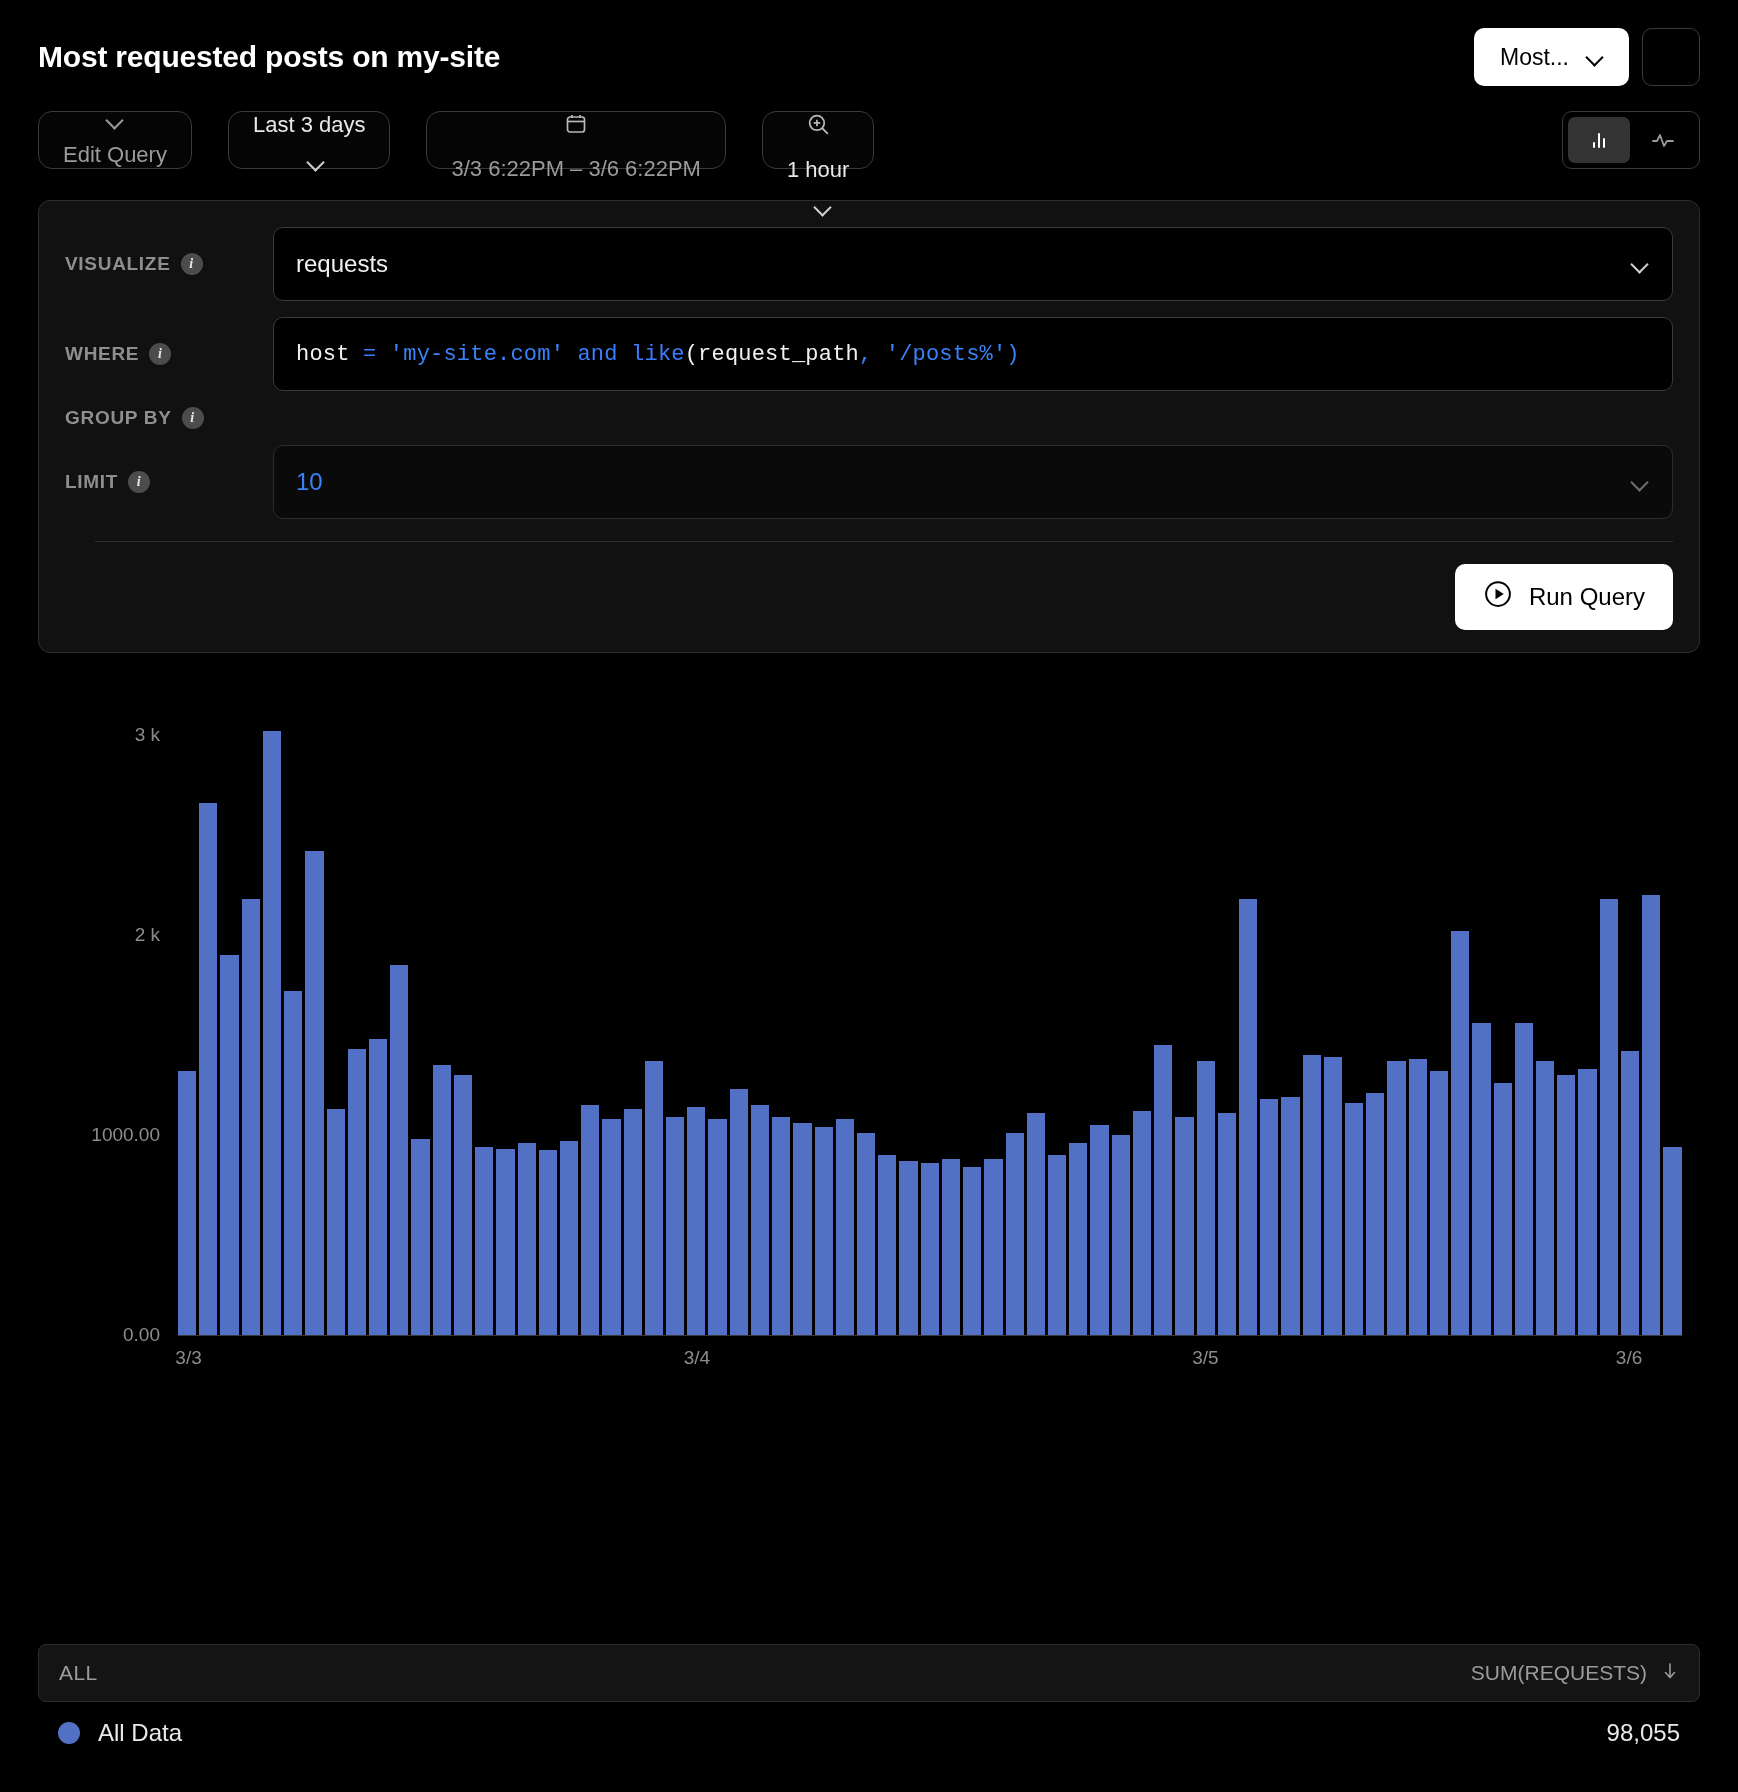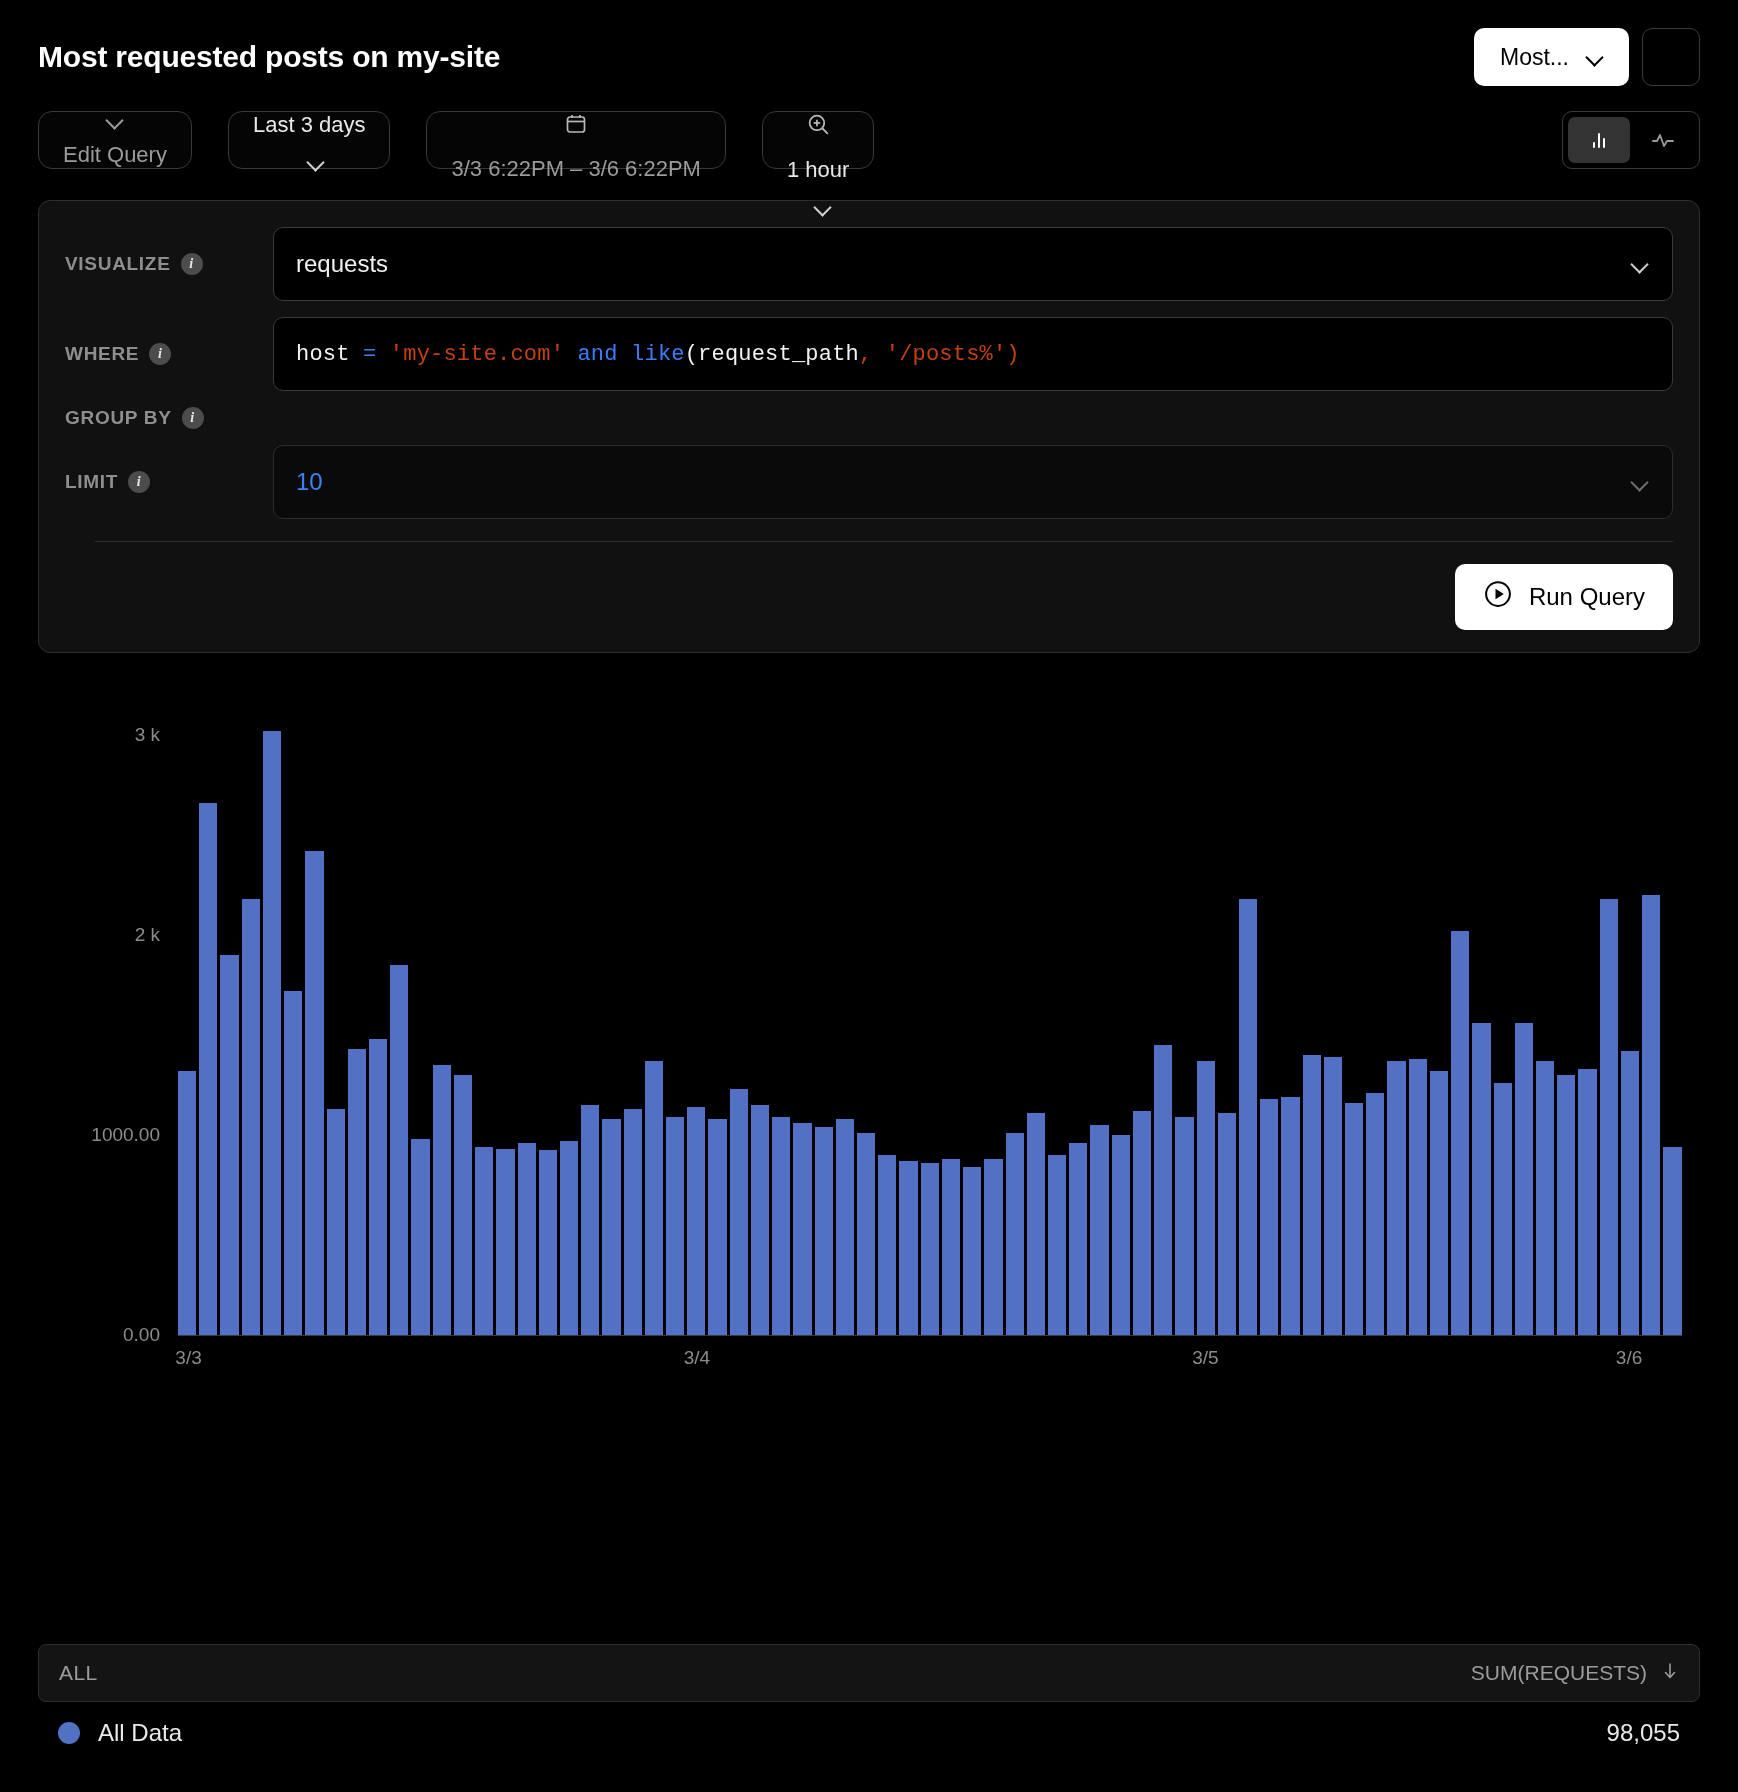--- a/index.html
+++ b/index.html
@@ -86,21 +86,21 @@
   }
   .q-field.code { font-family: "Liberation Mono", monospace; }
   .q-value { font-size: 24px; color: #f0f0f0; }
   .q-value.placeholder { color: #8a8a8a; font-family: "Liberation Mono", monospace; }
   .q-value.dim { color: #3b82f6; }
   .q-chev { position: absolute; right: 24px; color: #cfcfcf; }
   .code-line { font-size: 22px; white-space: nowrap; letter-spacing: 0.2px; }
   .tok-id { color: #f2f2f2; }
   .tok-op { color: #3b7dff; }
   .tok-kw { color: #3b7dff; }
-  .tok-str { color: #c2410c; }
+  .tok-str { color: #3b82f6; }
   .tok-punc { color: #f2f2f2; }
 
   .q-divider { border-top: 1px solid #2e2e2e; margin: 22px 0 0 30px; }
   .q-actions { display: flex; justify-content: flex-end; padding-top: 22px; }
   .run-btn {
     background: #ffffff; color: #000000; border: none; border-radius: 10px;
     height: 66px; padding: 0 28px; display: flex; align-items: center; gap: 16px;
     font-size: 24px; font-weight: 500; cursor: pointer;
   }
 

